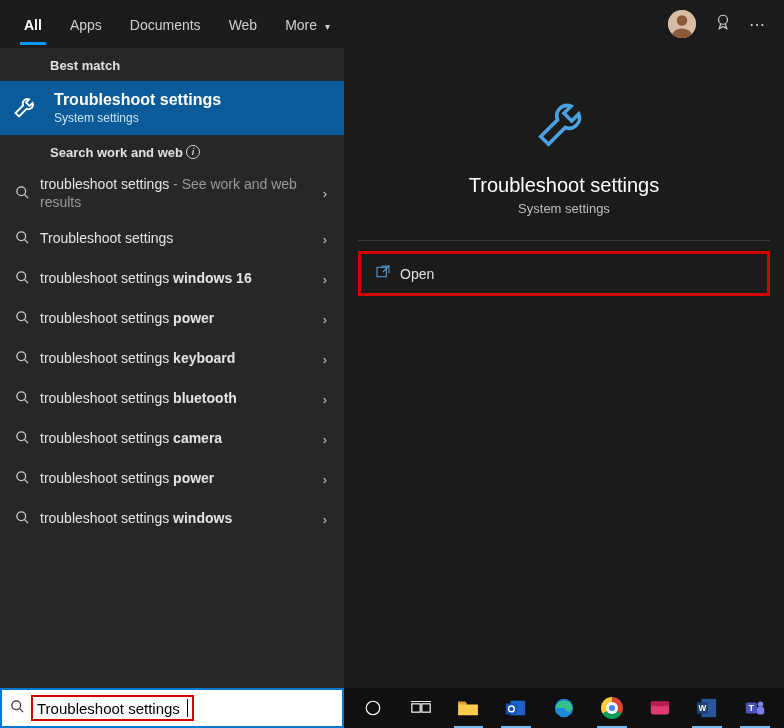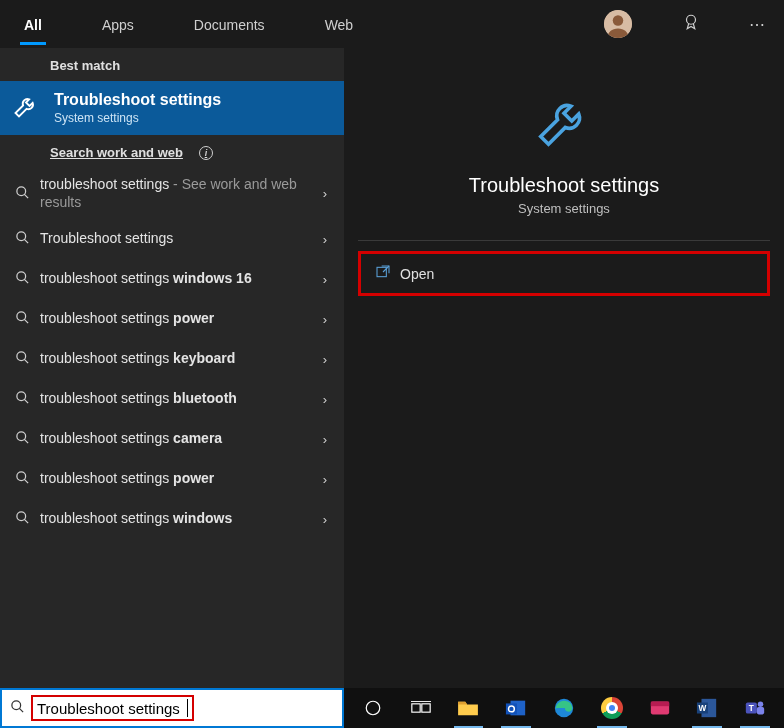--- a/index.html
+++ b/index.html
@@ -1,36 +1,36 @@
 <!DOCTYPE html>
 <html><head>
 <meta charset="utf-8">
 <style>
   * { box-sizing: border-box; margin: 0; padding: 0; font-family: "Segoe UI", Arial, sans-serif; }
   body { width: 784px; height: 728px; background: #1b1b1b; overflow: hidden; position: relative; }
 
   
-  .tabbar { display: flex; align-items: center; height: 48px; background: #1b1b1b; padding: 0 10px; gap: 32px; }
+  .tabbar { display: flex; align-items: center; height: 48px; background: #1b1b1b; padding: 0 10px; }
   .tab { color: #cfcfcf; font-size: 14px; padding: 14px 14px 12px 14px; cursor: pointer; position: relative; }
   .tab.active { color: #fff; font-weight: 600; }
   .tab.active::after { content: ""; position: absolute; left: 10px; right: 10px; bottom: 0; height: 3px; background: #0099ff; }
   .tab.more .chev { margin-left: 4px; font-size: 10px; }
   .tabbar-spacer { flex: 1; }
   .avatar { width: 28px; height: 28px; border-radius: 50%; background: #cdb29a; margin: 0 10px; display:flex; align-items:center; justify-content:center; overflow:hidden;}
   .avatar svg { width: 28px; height: 28px; }
   .reward-icon, .dots-icon { color: #cfcfcf; width: 34px; text-align: center; font-size: 16px; cursor: pointer; }
 
   
   .main { display: flex; height: calc(100% - 48px - 40px); }
   .left { width: 344px; background: #272727; display: flex; flex-direction: column; }
   .right { flex: 1; background: #1b1b1b; display: flex; flex-direction: column; }
 
   
   .section-label { color: #e0e0e0; font-size: 13px; font-weight: 600; padding: 10px 10px 8px 10px; margin-left: 40px; }
-  .section-swok { display: flex; align-items: flex-end; gap: 16px; text-decoration: underline; }
+  .section-swok { display: flex; align-items: flex-start; gap: 3px; }
   .info-circ { width: 14px; height: 14px; border: 1px solid #cfcfcf; border-radius: 50%; display: inline-flex; align-items: center; justify-content: center; font-size: 9px; color: #cfcfcf; font-style: italic;}
   .best { background: #0b5a9a; display: flex; align-items: center; padding: 10px 12px; gap: 14px; }
   .wrench-sm svg { width: 28px; height: 28px; }
   .best-title { color: #fff; font-size: 16px; font-weight: 600; }
   .best-sub { color: #cde4f5; font-size: 12px; margin-top: 2px; }
 
   
   .items { flex: 1; overflow: hidden; }
   .item { display: flex; align-items: center; padding: 8px 10px 8px 12px; cursor: pointer; min-height: 40px;}
   .sicon { color: #cfcfcf; font-size: 15px; width: 20px; text-align: center; margin-right: 8px; }
@@ -65,20 +65,24 @@
   .circle { width:22px; height:22px; border-radius:50%; }
 </style>
 </head>
 <body>
 
 <div class="tabbar">
   <div class="tab active">All</div>
   <div class="tab">Apps</div>
   <div class="tab">Documents</div>
   <div class="tab">Web</div>
+  <div class="tab more">
+    <span>More</span>
+    <span class="chev">▾</span>
+  </div>
   <div class="tabbar-spacer"></div>
   <div class="avatar">
     <svg viewBox="0 0 32 32">
         <circle cx="16" cy="16" r="16" fill="#d8bca4"></circle>
         <circle cx="16" cy="12" r="6" fill="#8a5a3a"></circle>
         <path d="M4 32c0-7 5-11 12-11s12 4 12 11" fill="#8a5a3a"></path>
       </svg>
   </div>
   <div class="reward-icon">
     <svg width="18" height="18" viewBox="0 0 24 24" fill="none" stroke="#cfcfcf" stroke-width="1.6">

